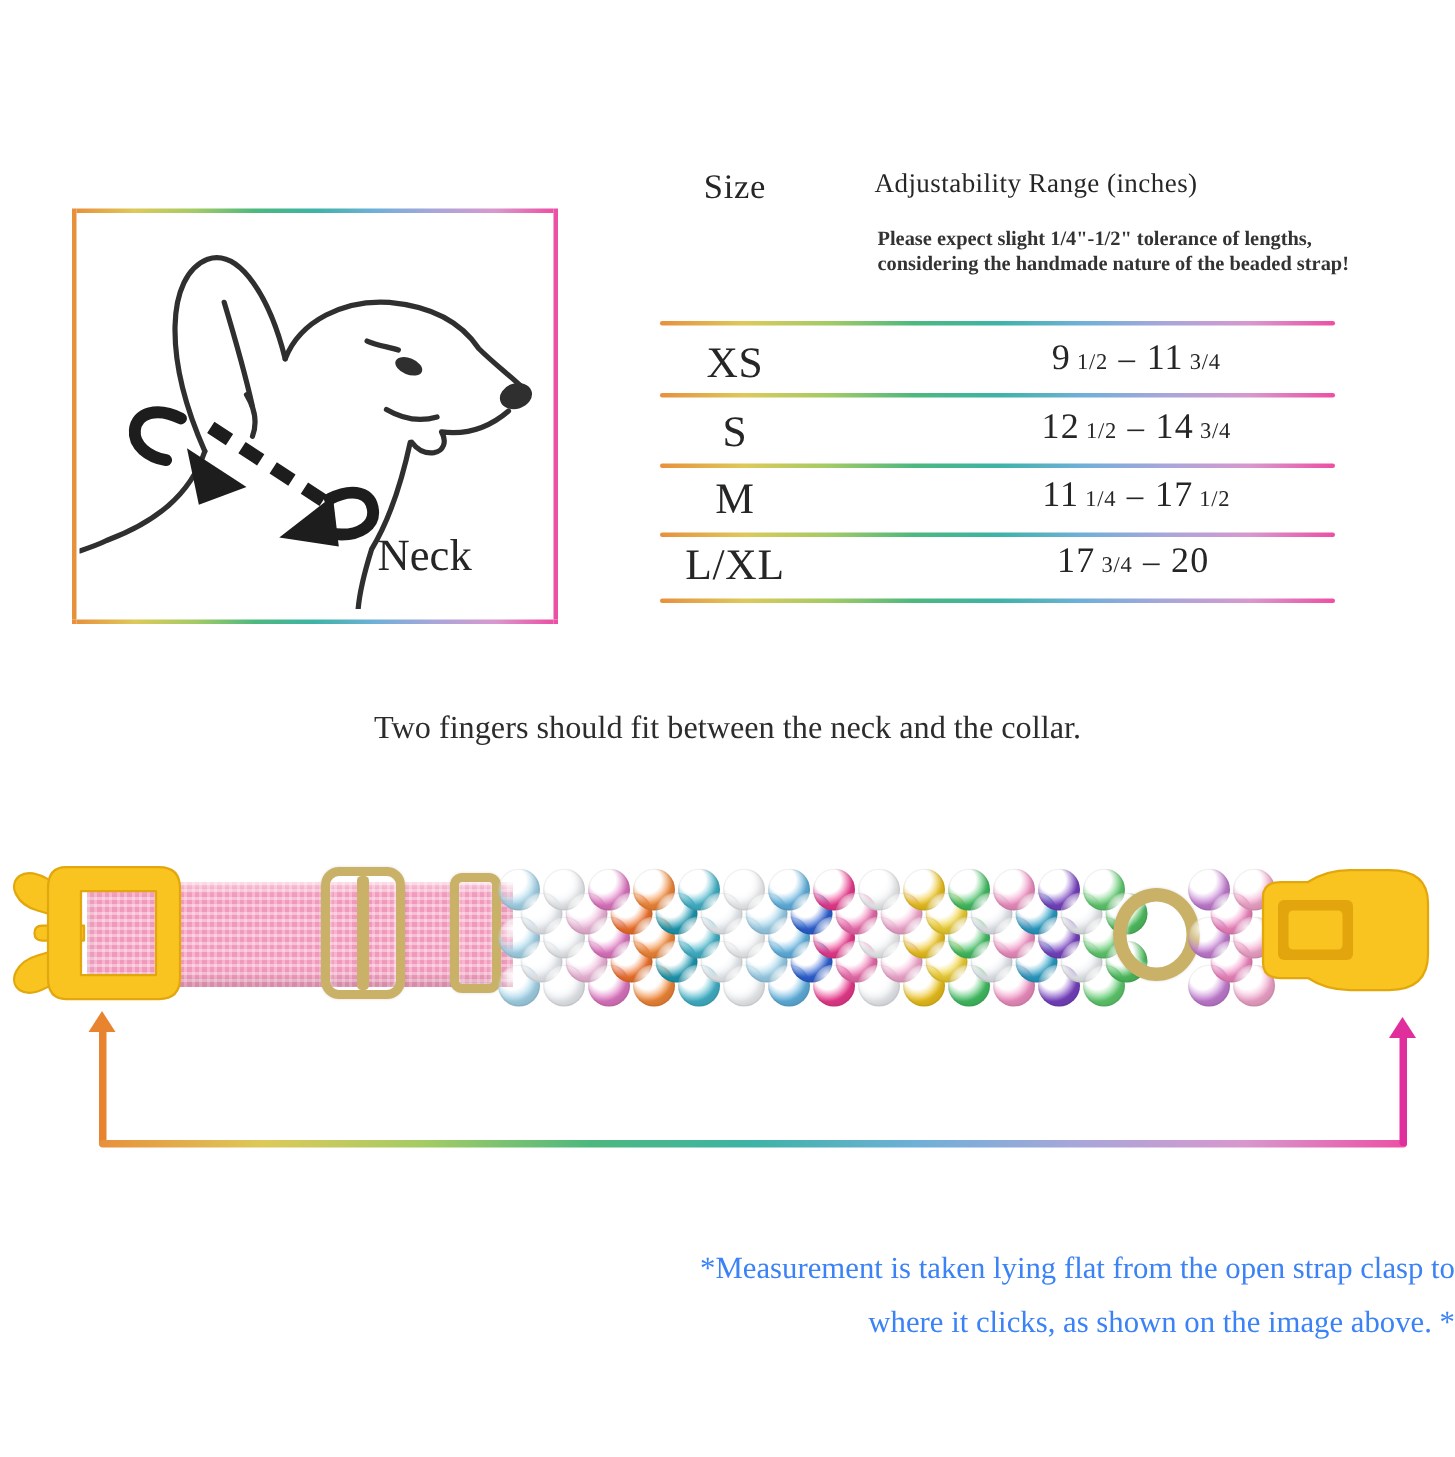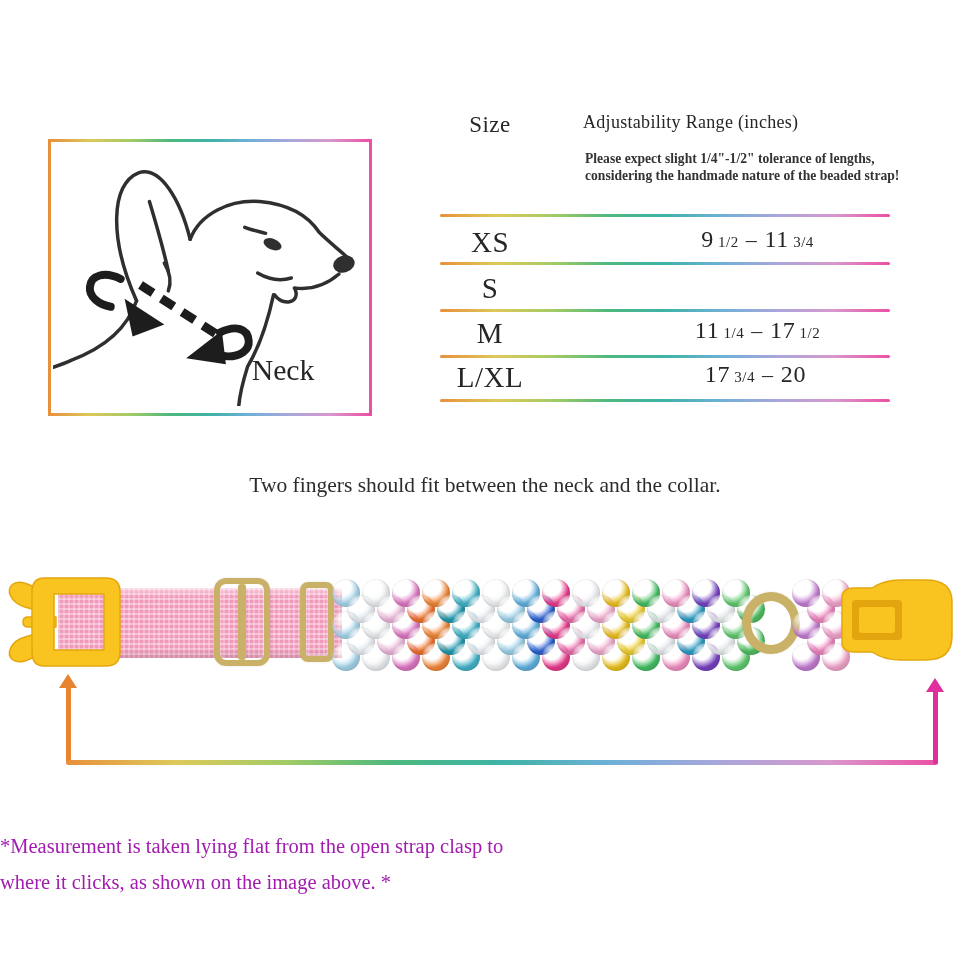--- a/index.html
+++ b/index.html
@@ -20,21 +20,21 @@
   .col-head-range{position:absolute;left:583px;top:112px;font-size:18px;letter-spacing:.3px;}
   .tolerance-note{position:absolute;left:585px;top:150px;width:334px;font-size:13.6px;line-height:1.28;font-weight:600;color:#333;}
   .rainbow-line{position:absolute;left:440px;width:450px;height:3px;background:var(--rainbow);border-radius:2px;}
   .trow{position:absolute;left:440px;width:450px;height:34px;}
   .size-cell{position:absolute;left:0;width:100px;text-align:center;font-size:29px;letter-spacing:.5px;}
   .range-cell{position:absolute;left:150px;width:335px;text-align:center;font-size:24px;letter-spacing:.8px;white-space:nowrap;}
   .frac{font-size:15px;margin-left:4px;letter-spacing:.5px;}
   .dash{margin:0 7px;font-size:22px;}
   
   .tip{position:absolute;left:0;top:468px;width:100%;text-align:center;font-size:21.5px;line-height:34px;color:#2c2c2c;}
-  .footnote{position:absolute;left:0;top:828px;width:100%;text-align:left;font-size:20.5px;line-height:36px;color:#a21caf;}
+  .footnote{position:absolute;left:0;top:828px;width:100%;text-align:right;font-size:20.5px;line-height:36px;color:#3b82f6;}
   
   .collar{position:absolute;left:0;top:566px;width:970px;height:112px;}
   .webbing{
     position:absolute;left:58px;top:22px;width:284px;height:70px;
     background:
       repeating-linear-gradient(180deg, rgba(255,255,255,.38) 0 2px, rgba(0,0,0,0) 2px 5px),
       repeating-linear-gradient(90deg, rgba(255,255,255,.22) 0 2px, rgba(0,0,0,.03) 2px 5px),
       var(--webbing);
     box-shadow:inset 0 4px 6px rgba(255,255,255,.5), inset 0 -5px 7px rgba(0,0,0,.12);
   }
@@ -100,20 +100,21 @@
     <div class="rainbow-line" style="top:309px"></div>
     <div class="rainbow-line" style="top:355px"></div>
     <div class="rainbow-line" style="top:399px"></div>
 
     <div class="trow" style="top:226px">
       <span class="size-cell">XS</span>
       <span class="range-cell"><span>9</span><span class="frac">1/2</span><span class="dash">–</span><span>11</span><span class="frac">3/4</span></span>
     </div>
     <div class="trow" style="top:272px">
       <span class="size-cell">S</span>
+      <span class="range-cell"><span>12</span><span class="frac">1/2</span><span class="dash">–</span><span>14</span><span class="frac">3/4</span></span>
     </div>
     <div class="trow" style="top:317px">
       <span class="size-cell">M</span>
       <span class="range-cell"><span>11</span><span class="frac">1/4</span><span class="dash">–</span><span>17</span><span class="frac">1/2</span></span>
     </div>
     <div class="trow" style="top:361px">
       <span class="size-cell">L/XL</span>
       <span class="range-cell"><span>17</span><span class="frac">3/4</span><span class="dash">–</span><span>20</span><span class="frac"></span></span>
     </div>
   </div>

